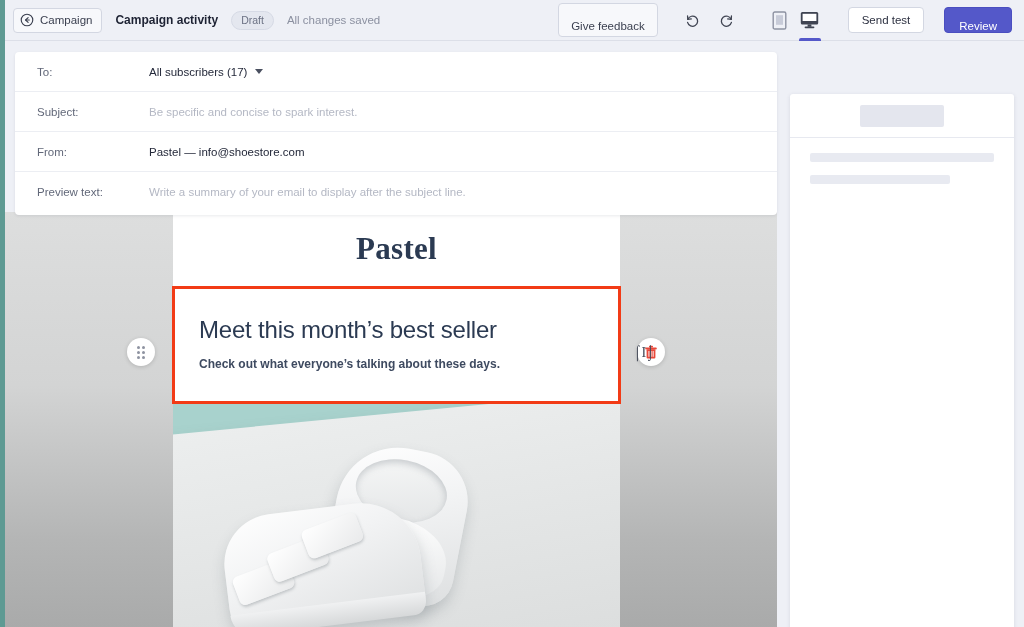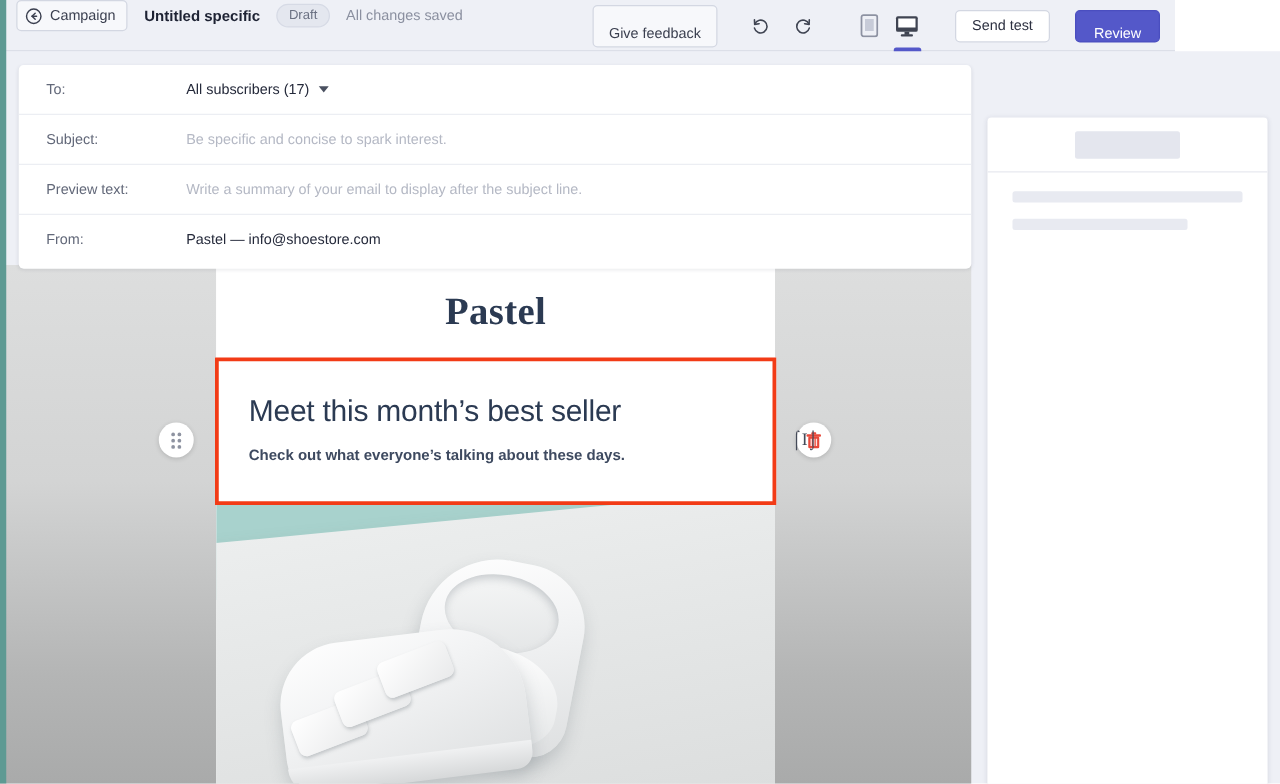--- a/index.html
+++ b/index.html
@@ -21,24 +21,24 @@
   .edge-strip {
     position: absolute; left: 0; top: 0;
     width: 5px; height: 627px;
     background: #5e9a93;
     z-index: 40;
   }
 
   
   .topbar {
     position: absolute; left: 0; top: 0;
-    width: 940px; height: 41px;
+    width: 1024px; height: 41px;
     background: #eef0f6;
     border-bottom: 1px solid #dcdfe8;
-    display: flex; align-items: flex-start;
+    display: flex; align-items: center;
     z-index: 30;
   }
   .topbar-left { display: flex; align-items: center; padding-left: 13px; gap: 13px; }
   .topbar-right { margin-left: auto; display: flex; align-items: center; padding-right: 12px; gap: 0; }
 
   .btn-campaign {
     display: flex; align-items: center; gap: 6px;
     height: 25px; padding: 0 9px 0 6px;
     background: #f7f8fb;
     border: 1px solid #d3d7e2;
@@ -325,21 +325,21 @@
 
       <div class="btn-campaign">
         <svg class="icon-back" viewBox="0 0 16 16">
           <circle cx="8" cy="8" r="6.6" fill="none" stroke="#3a3f4f" stroke-width="1.3"></circle>
           <path d="M9.3 5.2 L6.4 8 L9.3 10.8" fill="none" stroke="#3a3f4f" stroke-width="1.3" stroke-linecap="round" stroke-linejoin="round"></path>
           <path d="M6.4 8 H10.6" stroke="#3a3f4f" stroke-width="1.3" stroke-linecap="round"></path>
         </svg>
         <span>Campaign</span>
       </div>
 
-      <div class="activity-title">Untitled specific</div>
+      <div class="activity-title">Campaign activity</div>
 
       <div class="badge-draft">Draft</div>
 
       <div class="saved-text">All changes saved</div>
     </div>
 
     <div class="topbar-right">
 
       <button class="btn-feedback">Give feedback</button>
 
@@ -391,27 +391,27 @@
           <span class="caret-down"></span>
         </div>
       </div>
 
       <div class="field-row">
         <div class="field-label">Subject:</div>
         <div class="field-value placeholder">Be specific and concise to spark interest.</div>
       </div>
 
       <div class="field-row">
+        <div class="field-label">From:</div>
+        <div class="field-value">Pastel — info@shoestore.com</div>
+      </div>
+
+      <div class="field-row">
         <div class="field-label">Preview text:</div>
         <div class="field-value placeholder">Write a summary of your email to display after the subject line.</div>
-      </div>
-
-      <div class="field-row">
-        <div class="field-label">From:</div>
-        <div class="field-value">Pastel — info@shoestore.com</div>
       </div>
     </div>
 
     <div class="canvas">
 
       <div class="email-doc">
 
         <div class="email-logo-block">
           <div class="logo-pastel">Pastel</div>
         </div>

